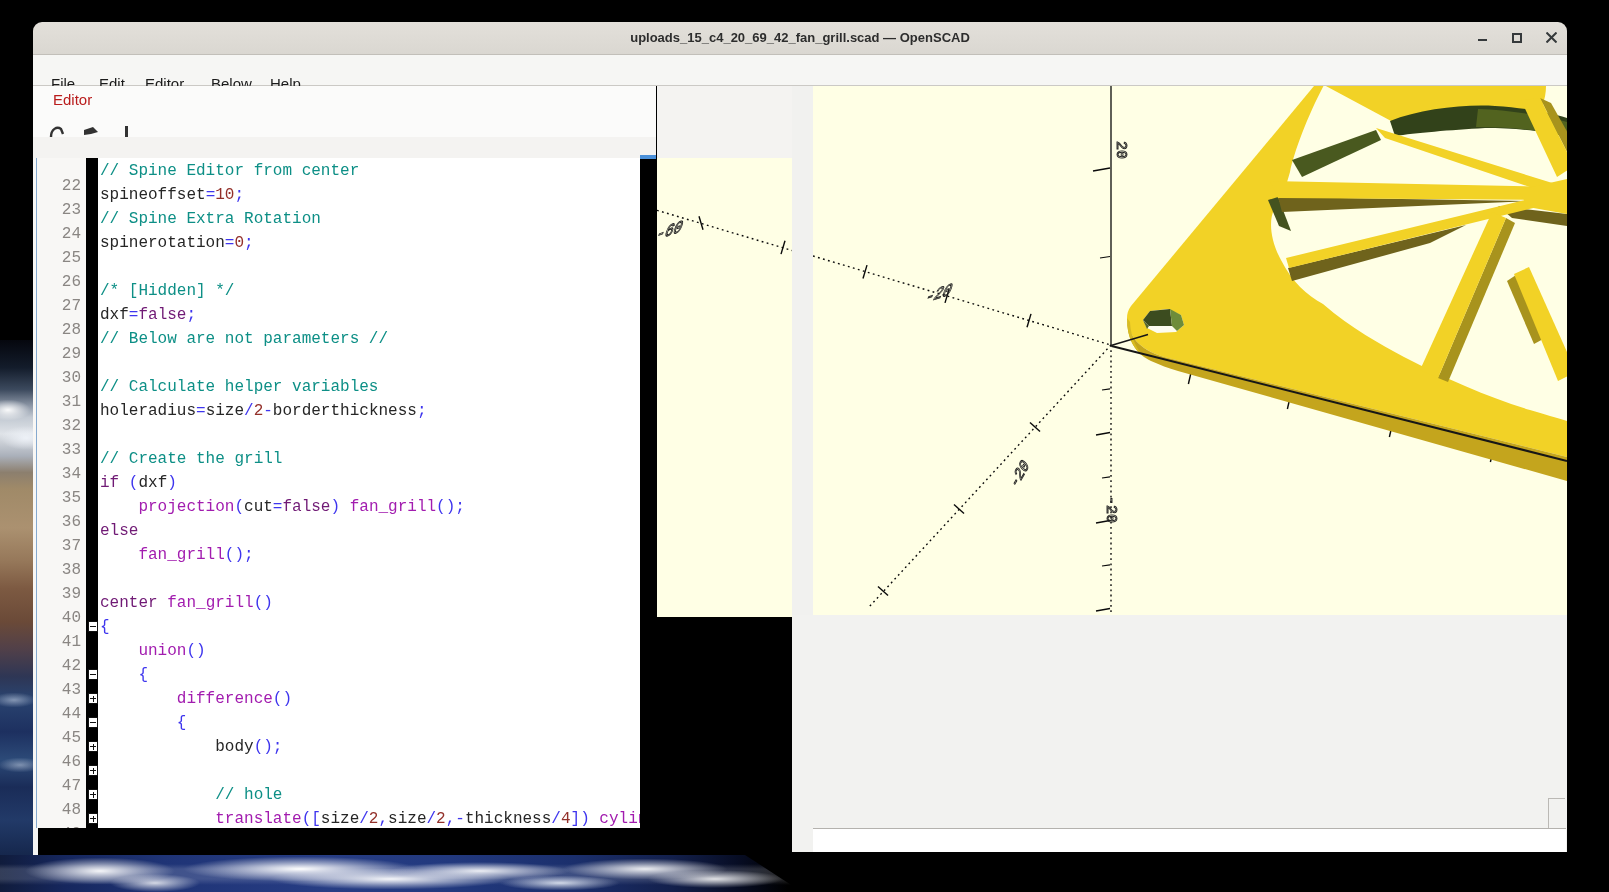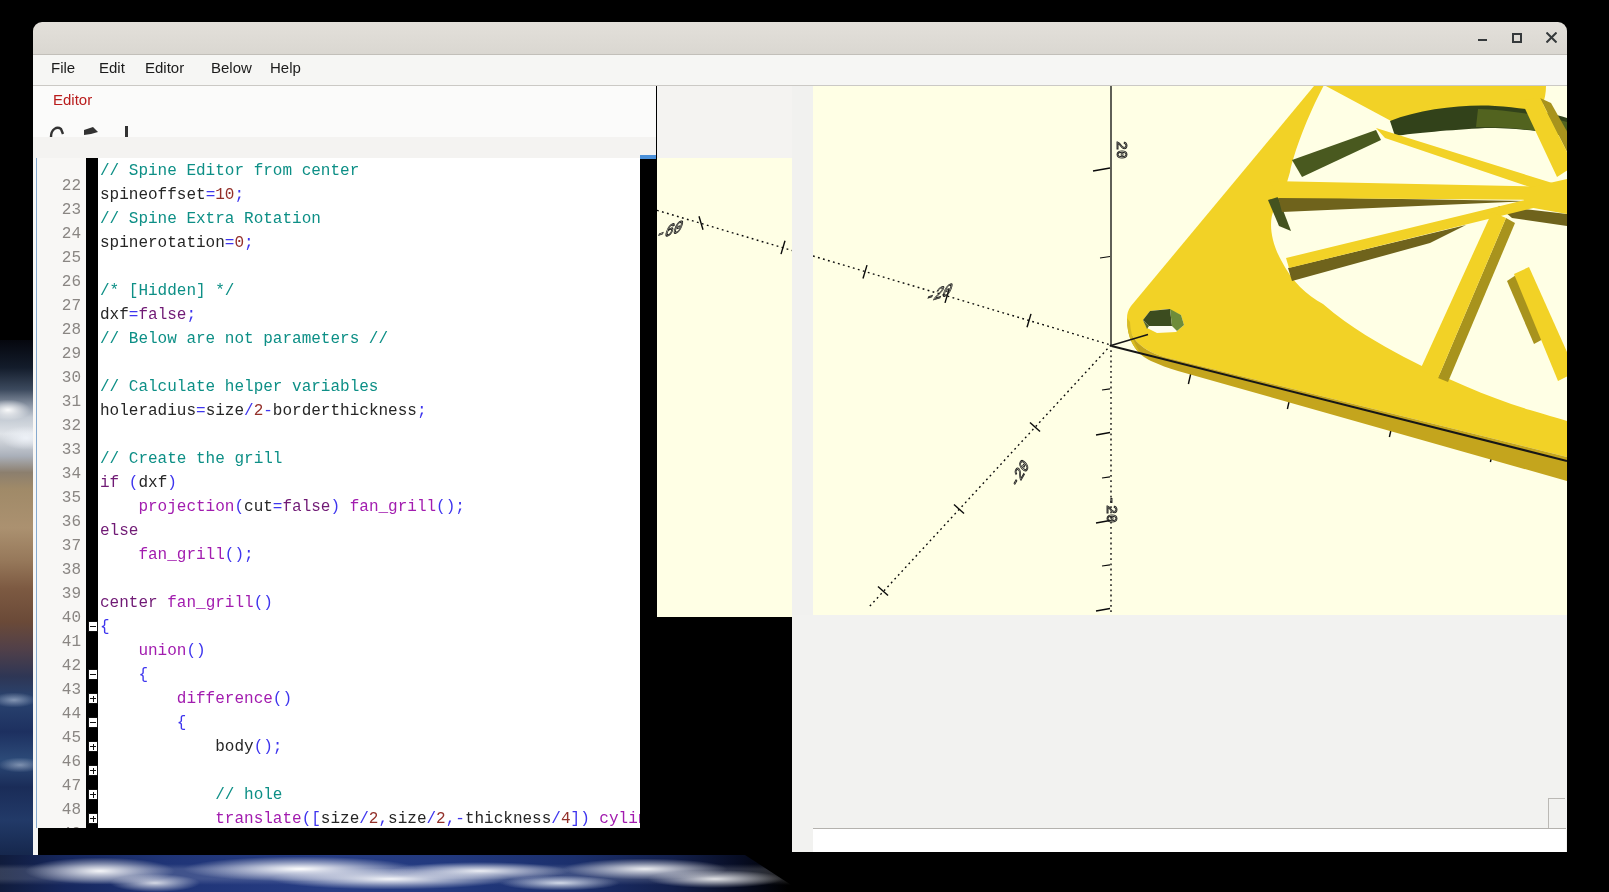--- a/index.html
+++ b/index.html
@@ -22,21 +22,21 @@
   radial-gradient(110px 14px at 645px 14px, rgba(255,255,255,.9), rgba(255,255,255,0) 75%),
   radial-gradient(90px 12px at 715px 24px, rgba(255,255,255,.85), rgba(255,255,255,0) 75%),
   linear-gradient(180deg, rgba(255,255,255,0) 0 9px, rgba(255,255,255,.15) 14px 24px, rgba(255,255,255,0) 30px),
   linear-gradient(90deg,#101c3c 0,#16275e 8%,#1f3476 20%,#273d84 40%,#22397e 55%,#1b2f6c 70%,#13204c 82%,#070d24 90%,#000 96%)}
 #win{position:absolute;left:33px;top:22px;width:1534px;height:833px;background:#000;border-radius:9px 9px 0 0}
 #title{position:absolute;left:0;top:0;width:100%;height:33px;background:linear-gradient(#e3e0da,#dad7d1);border-radius:9px 9px 0 0;border-bottom:1px solid #c2bfb9}
 #title .t{position:absolute;width:100%;text-align:center;top:8px;font-size:13px;font-weight:bold;color:#2d2d2d}
 #bmin{position:absolute;left:1445px;top:17px;width:9px;height:2px;background:#35393b}
 #bmax{position:absolute;left:1479px;top:11px;width:10px;height:10px;border:2px solid #35393b}
 #menu{position:absolute;left:0;top:33px;width:100%;height:31px;background:#f6f6f4;border-bottom:1px solid #cbc9c5;font-size:15px;color:#1b1b1b}
-#menu span{position:absolute;top:4px}
+#menu span{position:absolute;top:20px}
 #edhead{position:absolute;left:0;top:64px;width:623px;height:51px;background:#fbfbfa;font-size:15px;color:#b91c1c}
 #edhead .lbl{position:absolute;left:20px;top:5px}
 #edtool{position:absolute;left:0;top:115px;width:623px;height:21px;background:#f4f3f1}
 #leftstrip{position:absolute;left:0;top:136px;width:5px;height:697px;background:#f4f4f3}
 #edcode{position:absolute;left:0;top:136px;width:607px;height:670px;background:#fff;overflow:hidden}
 #gutterbg{position:absolute;left:0;top:0;width:53px;height:670px;background:#f8f7f5}
 #blueline{position:absolute;left:3px;top:0;width:1px;height:670px;background:#85a9cf}
 #foldbar{position:absolute;left:53px;top:0;width:12px;height:670px;background:#000}
 pre{margin:0;font-family:"Liberation Mono",monospace;font-size:16px;line-height:24px}
 #nums{position:absolute;left:0;top:16px;width:48px;text-align:right;color:#8a8683}
@@ -54,20 +54,21 @@
 #cinput{position:absolute;left:21px;top:213px;width:753px;height:24px;background:#fff;border-top:1px solid #b4b2ae}
 #cline1{position:absolute;left:756px;top:183px;width:17px;height:1px;background:#bbb9b5}
 #cline2{position:absolute;left:756px;top:183px;width:1px;height:30px;background:#bbb9b5}
 #view{position:absolute;left:780px;top:64px;width:754px;height:529px;background:#ffffe5}
 svg{display:block}
 </style></head><body>
 <div id="earthL"></div>
 <div id="earthB"></div>
 <div id="win">
  <div id="title">
+      <span class="t">uploads_15_c4_20_69_42_fan_grill.scad — OpenSCAD</span>
   <div id="bmin"></div>
       <div id="bmax"></div>
   <svg style="position:absolute;left:1513px;top:10px" width="11" height="11">
         <path d="M0.5,0.5 L10.5,10.5 M10.5,0.5 L0.5,10.5" stroke="#35393b" stroke-width="2"></path>
       </svg>
  </div>
  <div id="menu">
       <span style="left:18px">File</span>
       <span style="left:66px">Edit</span>
       <span style="left:112px">Editor</span>

